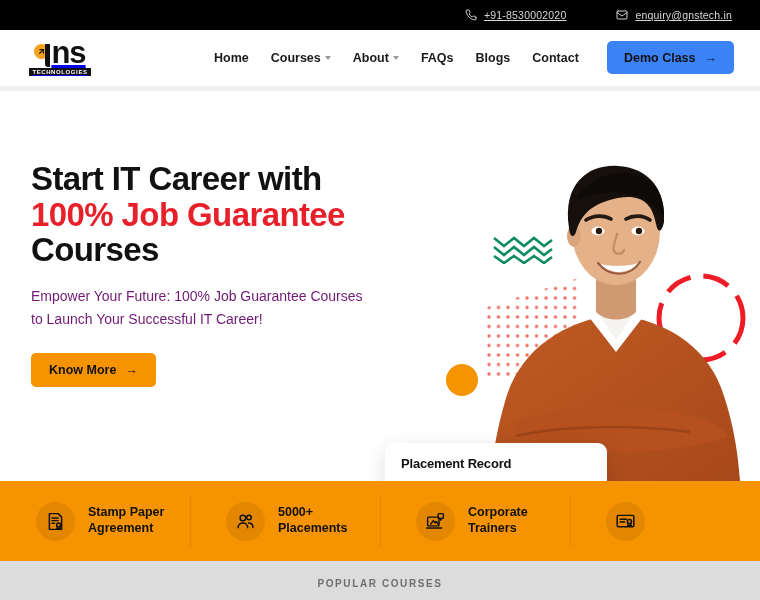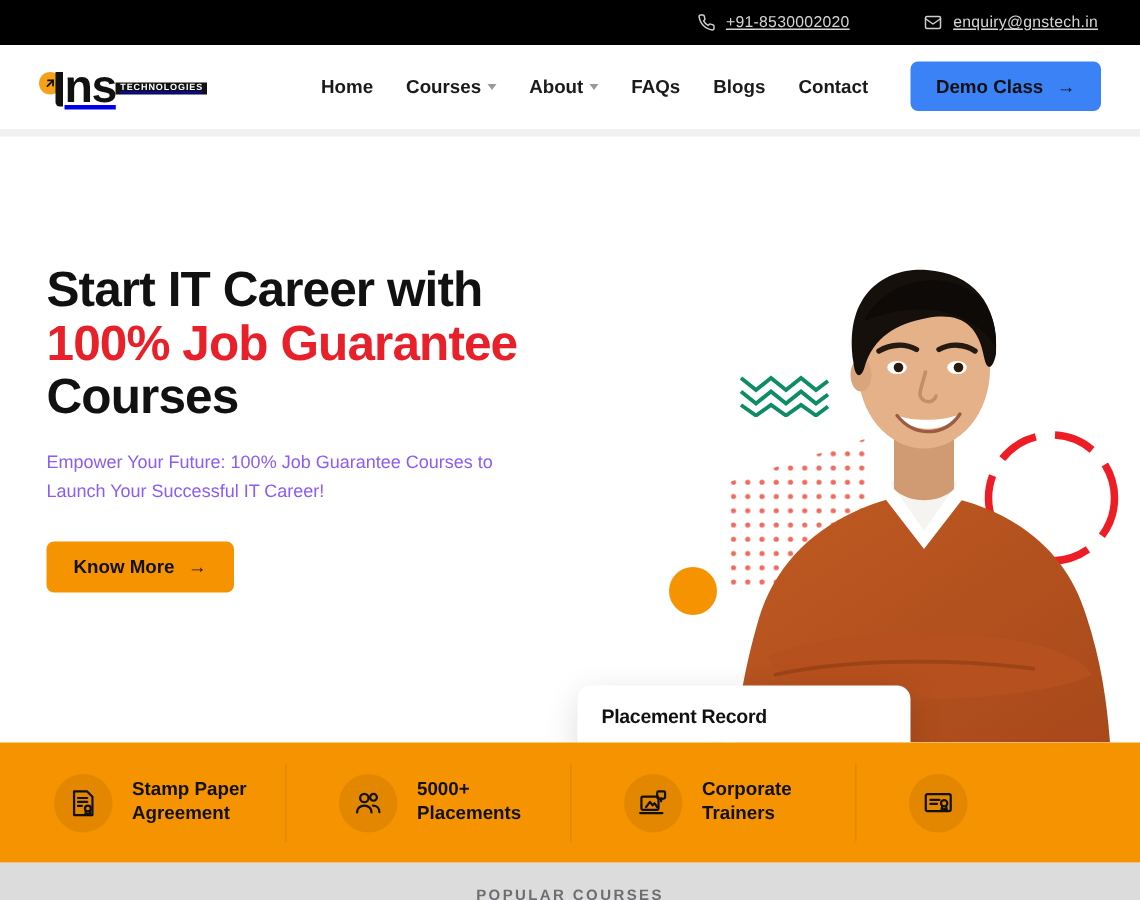--- a/index.html
+++ b/index.html
@@ -19,21 +19,21 @@
   }
   .topbar .tb-item { display:flex; align-items:center; gap:7px; color:#d6d6d6; }
   .tb-ico { width:12px; height:12px; display:block; }
   .tb-ico svg { display:block; width:12px; height:12px; }
 
   
   .header {
     height:56px; background:#fff; display:flex; align-items:center;
     padding:0 26px; position:relative;
   }
-  .logo { display:flex; align-items:center; width:68px; }
+  .logo { display:flex; flex-direction:column; align-items:center; width:68px; }
   .logo-main {
     font-size:31px; font-weight:bold; line-height:.85; color:#111;
     letter-spacing:-1.5px; position:relative; display:flex; align-items:center;
   }
   .logo-g {
     position:relative; display:inline-block; width:17px; height:26px;
   }
   .logo-g-ring {
     position:absolute; left:0; top:3px; width:15px; height:15px;
     border-radius:50%; background:#F5A11A;
@@ -61,27 +61,27 @@
   .demo-btn {
     position:absolute; right:26px; top:11px; background:#3b82f6; color:#111;
     border:none; border-radius:5px; padding:0 17px; height:33px;
     font-family:"Liberation Sans", sans-serif;
     font-size:12.5px; font-weight:bold; cursor:pointer;
     display:flex; align-items:center; gap:9px;
   }
   .header-divider { height:5px; background:#f1f1f2; }
 
   
-  .hero { position:relative; height:390px; background:#fff; overflow:hidden;margin-top:14px; }
+  .hero { position:relative; height:390px; background:#fff; overflow:hidden; }
 
   .hero-left { position:absolute; left:31px; top:70px; width:380px; z-index:6; }
   .h-line { font-size:33px; font-weight:bold; line-height:1.08; letter-spacing:-.6px; color:#111; }
   .h-line.red { color:#E8202A; }
   .hero-sub {
-    margin-top:17px; font-size:12px; line-height:1.62; color:#8b5cf6;
+    margin-top:17px; font-size:14px; line-height:1.62; color:#701a75;
     font-weight:500; max-width:335px;
   }
   .know-btn {
     margin-top:23px; background:#F59300; color:#111; border:none; border-radius:5px;
     height:34px; padding:0 18px; font-family:"Liberation Sans", sans-serif;
     font-size:12.5px; font-weight:bold; cursor:pointer;
     display:inline-flex; align-items:center; gap:9px;
   }
 
   

